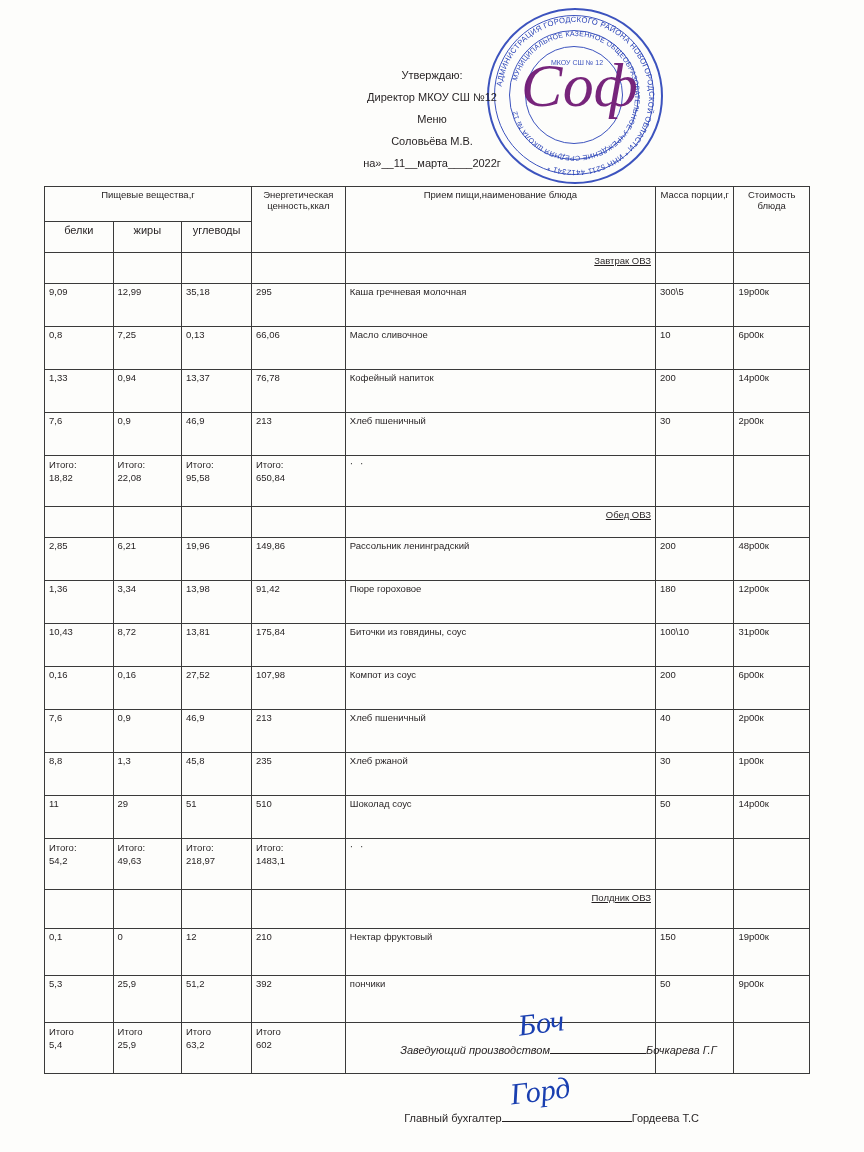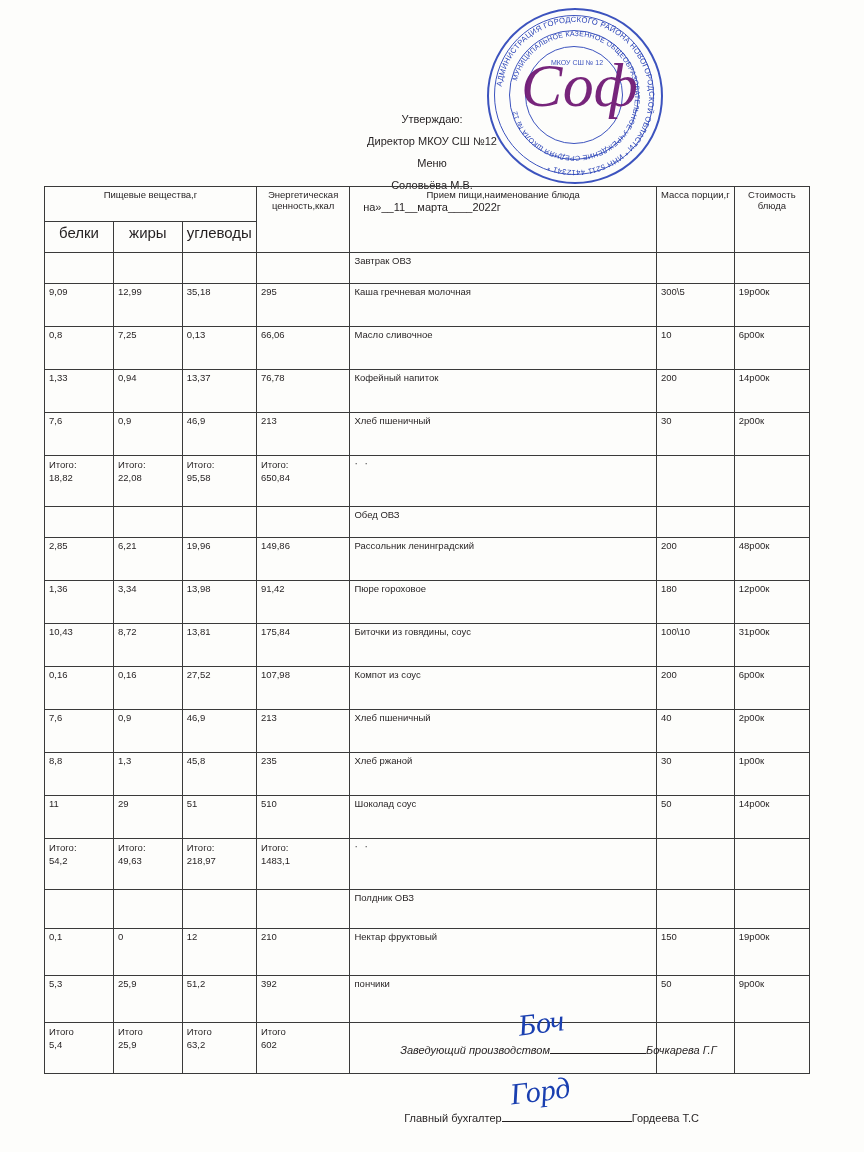--- a/index.html
+++ b/index.html
@@ -24,21 +24,20 @@
 
   
   .header {
     position: absolute;
     left: 0;
     top: 64px;
     width: 864px;
     text-align: center;
     font-size: 11px;
     line-height: 22px;
-    margin-top: 44px;
   }
   .header .line {
     display: block;
     white-space: pre;
   }
 
   
   .stamp {
     position: absolute;
     left: 485px;
@@ -65,21 +64,21 @@
     font-weight: normal;
   }
   th.grp {
     text-align: center;
     font-size: 9.5px;
     height: 30px;
     vertical-align: middle;
   }
   th.sub {
     text-align: center;
-    font-size: 15px;
+    font-size: 11px;
     height: 26px;
     vertical-align: middle;
   }
   td.num {
     text-align: left;
     padding-left: 10px;
     height: 38px;
   }
   td.numb {
     text-align: left;
@@ -93,25 +92,26 @@
   }
   td.mass {
     padding-left: 8px;
     vertical-align: bottom;
   }
   td.cost {
     padding-left: 10px;
     vertical-align: bottom;
   }
   td.section {
-    text-align: left;
+    text-align: right;
     font-weight: bold;
     font-size: 9.5px;
     height: 26px;
     vertical-align: middle;
+    text-decoration: underline;
   }
   td.total {
     height: 46px;
     padding-left: 8px;
   }
   td.blank {
     height: 26px;
   }
   .w-belki   { width: 62px; }
   .w-jiry    { width: 62px; }

